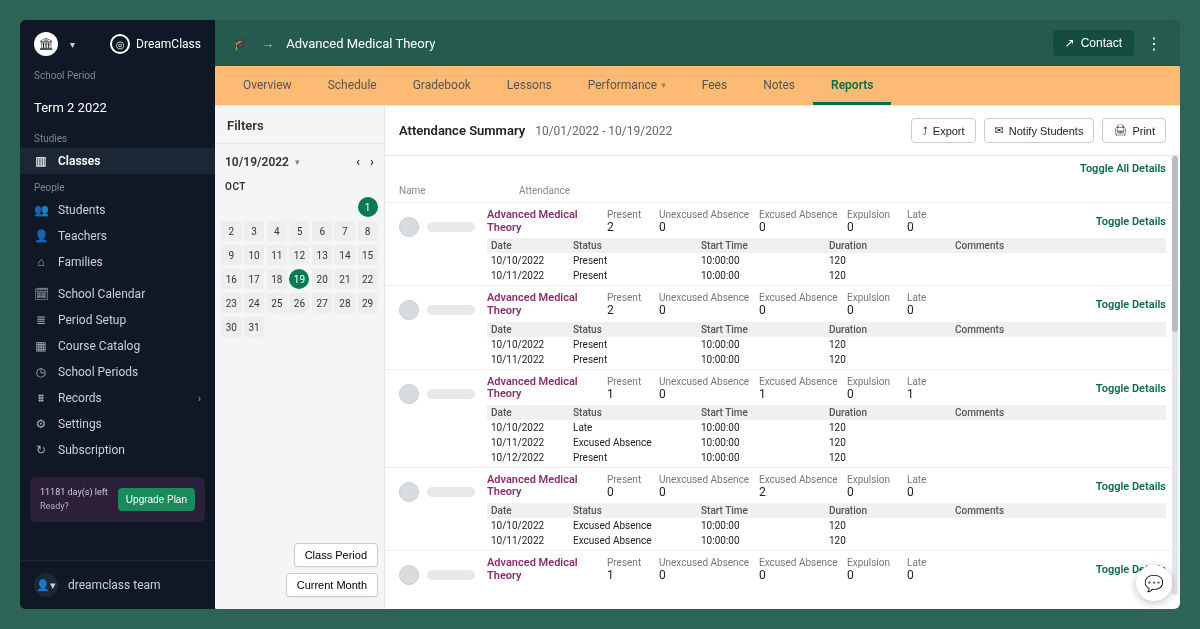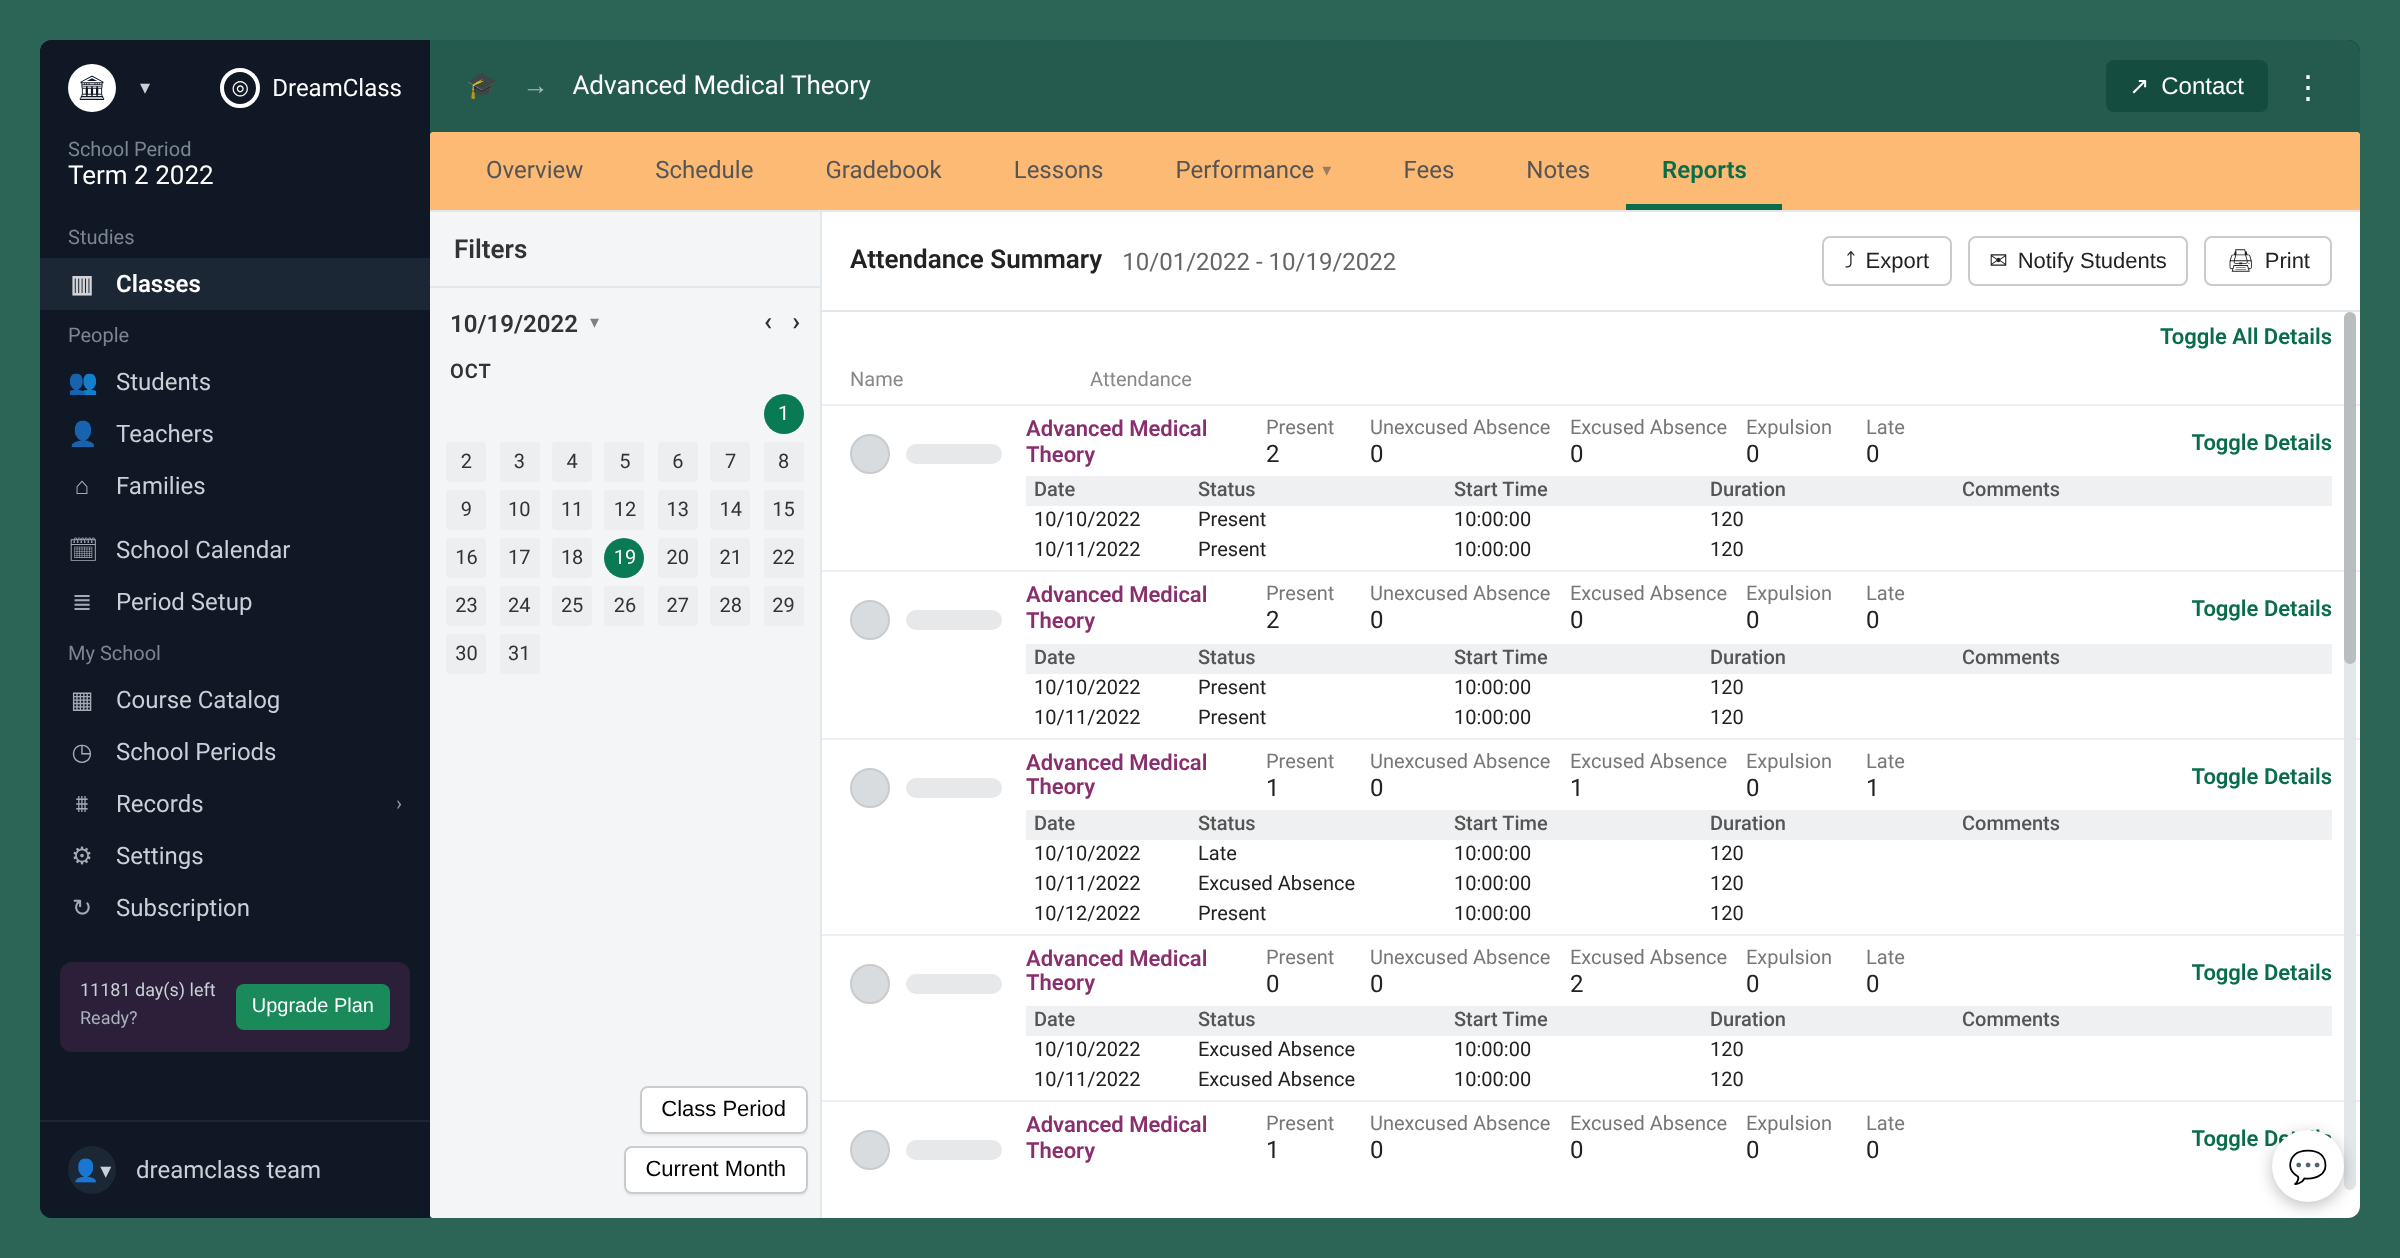--- a/index.html
+++ b/index.html
@@ -8,21 +8,21 @@
 
   
   .sidebar { width: 195px; background: #0f1824; color: #c9d0d8; font-size: 12px; display: flex; flex-direction: column; }
   .sb-top { display:flex; align-items:center; gap:10px; padding:12px 14px 6px; }
   .sb-school { width:24px; height:24px; border-radius:50%; background:#fff; display:flex; align-items:center; justify-content:center; color:#0f1824; font-size:12px; }
   .sb-chev { color:#c9d0d8; font-size:10px; margin-left:2px;}
   .sb-logo { display:flex; align-items:center; gap:6px; margin-left:auto; color:#fff; font-size:12px;}
   .sb-logo-ico { width:20px; height:20px; border-radius:50%; border:2px solid #fff; display:flex; align-items:center; justify-content:center; font-size:10px;}
   .sb-period { padding: 8px 14px 10px; }
   .sb-period-label { font-size:10px; color:#7a8694; }
-  .sb-period-value { font-size:13px; color:#fff; margin-top:0; }
+  .sb-period-value { font-size:13px; color:#fff; margin-top:19px; }
   .sb-section-label { font-size:10px; color:#7a8694; padding: 8px 14px 4px; }
   .sb-item { display:flex; align-items:center; gap:10px; padding:6px 14px; color:#c9d0d8; cursor:pointer; font-size:12px; }
   .sb-item.active { background:#1b2735; color:#fff; font-weight:600;}
   .sb-item .ico { width:14px; text-align:center; font-size:12px; opacity:.8;}
   .sb-item .arrow { margin-left:auto; font-size:10px; opacity:.7;}
   .sb-upgrade { margin:14px 10px; background:#2b1f3a; border-radius:6px; padding:10px; display:flex; align-items:center; gap:10px; }
   .sb-upgrade-text { font-size:9px; line-height:1.3; flex:1;}
   .sb-upgrade-text .ready { color:#a9b2bc; margin-top:2px;}
   .sb-upgrade-btn { background:#1a8a5a; color:#fff; border:none; border-radius:4px; padding:6px 8px; font-size:10px; cursor:pointer;}
   .sb-user { margin-top:auto; display:flex; align-items:center; gap:10px; padding:12px 14px; border-top:1px solid #1b2735; }
@@ -41,21 +41,21 @@
 
   
   .tabs { display:flex; border-bottom:1px solid #e4e7ea; padding:0 10px; background:#fdba74;}
   .tab { padding:12px 18px 10px; font-size:12px; color:#555; cursor:pointer; border-bottom:3px solid transparent; display:flex; align-items:center; gap:4px;}
   .tab.active { color:#0a6d4a; border-bottom-color:#0a6d4a; font-weight:600;}
   .tab .dd { font-size:9px; opacity:.6;}
 
   .content-row { flex:1; display:flex; overflow:hidden; }
 
   
-  .filters { width:196px; border-right:1px solid #e4e7ea; background:#f4f5f6; display:flex; flex-direction:column; font-size:11px; color:#333;}
+  .filters { width:170px; border-right:1px solid #e4e7ea; background:#f4f5f6; display:flex; flex-direction:column; font-size:11px; color:#333;}
   .filters-head { padding:12px 12px 10px; font-weight:600; font-size:13px; border-bottom:1px solid #e4e7ea;}
   .date-row { display:flex; align-items:center; padding:10px 10px 4px; gap:6px;}
   .date-val { font-weight:600; font-size:12px; }
   .date-dd { font-size:9px; opacity:.6;}
   .date-nav { margin-left:auto; display:flex; gap:10px;}
   .date-nav span { cursor:pointer; font-size:13px; font-weight:600;}
   .dow { display:grid; grid-template-columns:repeat(7,1fr); gap:2px; padding:4px 8px; font-size:9px; color:#888;}
   .dow div { text-align:center;}
   .month-label { padding:8px 10px 4px; font-size:10px; font-weight:600; letter-spacing:.5px;}
   .cal { display:grid; grid-template-columns:repeat(7,1fr); gap:2px; padding:0 6px 8px;}
@@ -142,21 +142,20 @@
     <div style="height:6px"></div>
     <div class="sb-item">
         <span class="ico">🗓</span>
         <span>School Calendar</span>
       </div>
     <div class="sb-item">
         <span class="ico">≣</span>
         <span>Period Setup</span>
       </div>
 
-    <div class="sb-section-label">My School</div>
     <div class="sb-item">
         <span class="ico">▦</span>
         <span>Course Catalog</span>
       </div>
     <div class="sb-item">
         <span class="ico">◷</span>
         <span>School Periods</span>
       </div>
     <div class="sb-item">
         <span class="ico">⩩</span>

